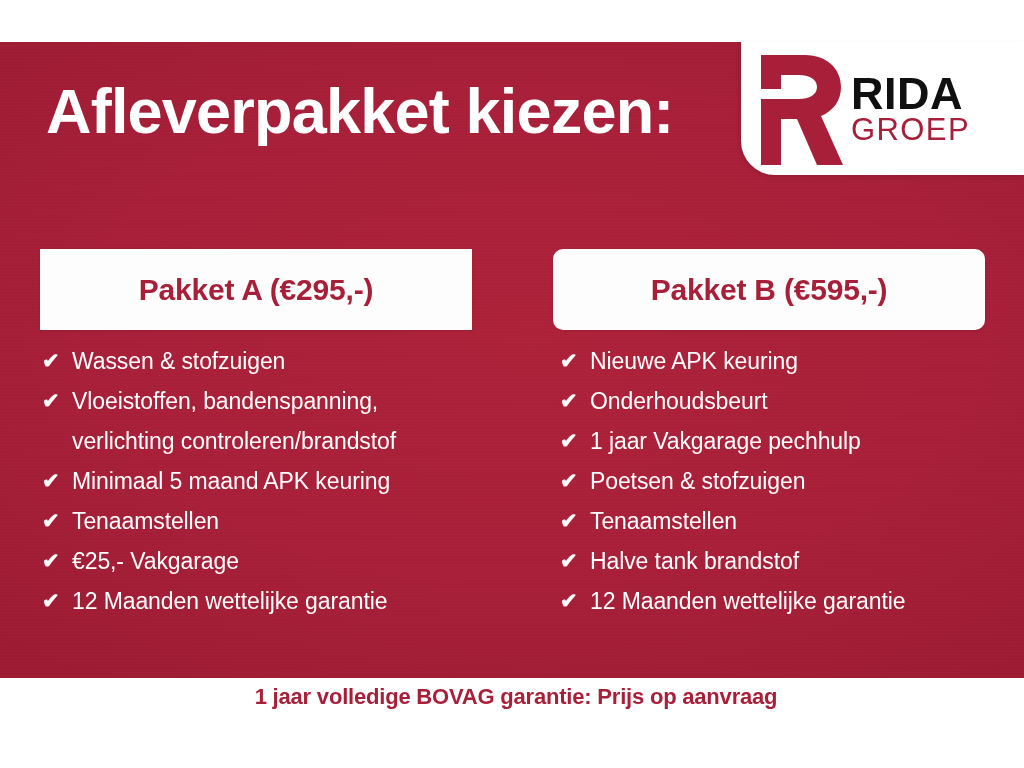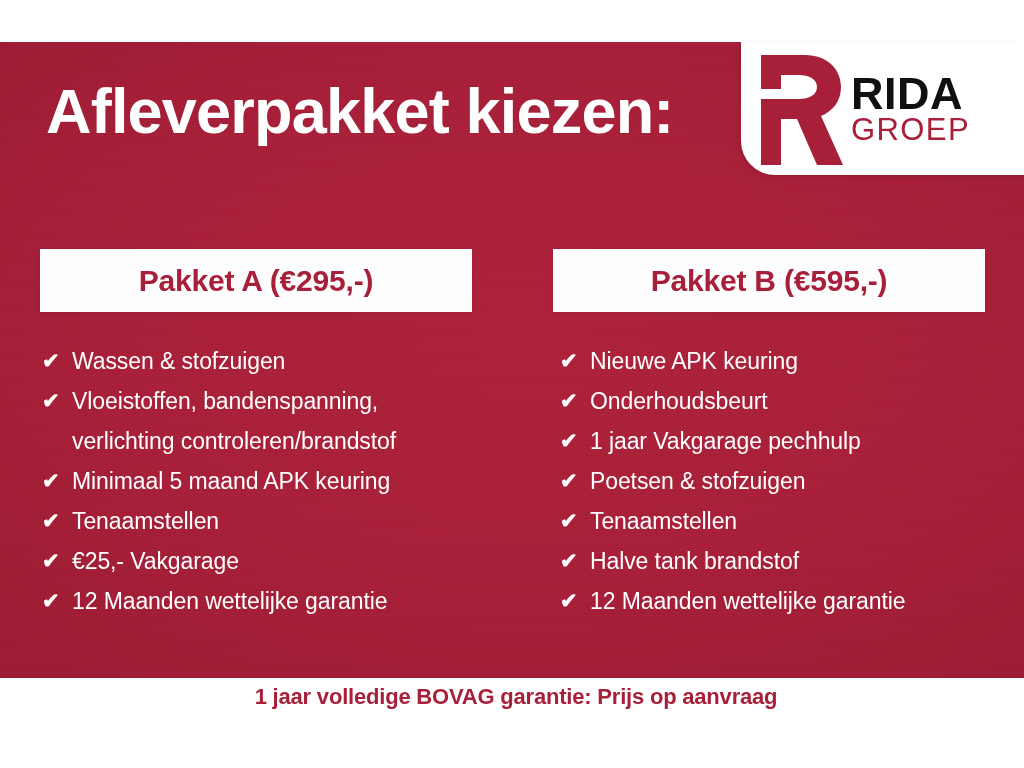--- a/index.html
+++ b/index.html
@@ -101,29 +101,29 @@
     font-size: 31px;
     font-weight: 400;
     letter-spacing: 1.4px;
     margin-top: 2px;
   }
 
   
   .pkg-header {
     position: absolute;
     top: 249px;
-    height: 63px;
+    height: 81px;
     background: #fdfdfd;
     display: flex;
     align-items: center;
     justify-content: center;
     box-shadow: 0 1px 3px rgba(0,0,0,0.10);
   }
   .pkg-header.left  { left: 40px;  width: 432px; }
-  .pkg-header.right { left: 553px; width: 432px; }
+  .pkg-header.right { left: 553px; width: 432px; border-radius: 10px; }
   .pkg-header-label {
     color: #a81f39;
     font-size: 30px;
     font-weight: 700;
     letter-spacing: -0.2px;
     white-space: nowrap;
   }
 
   
   .pkg-list {

